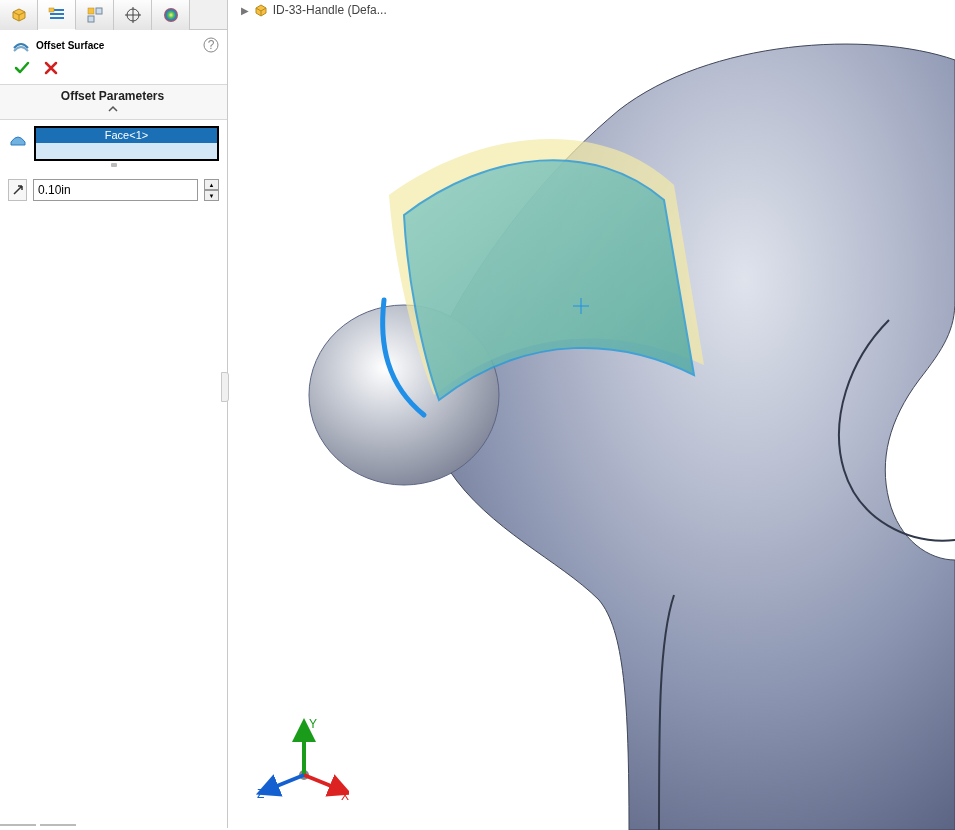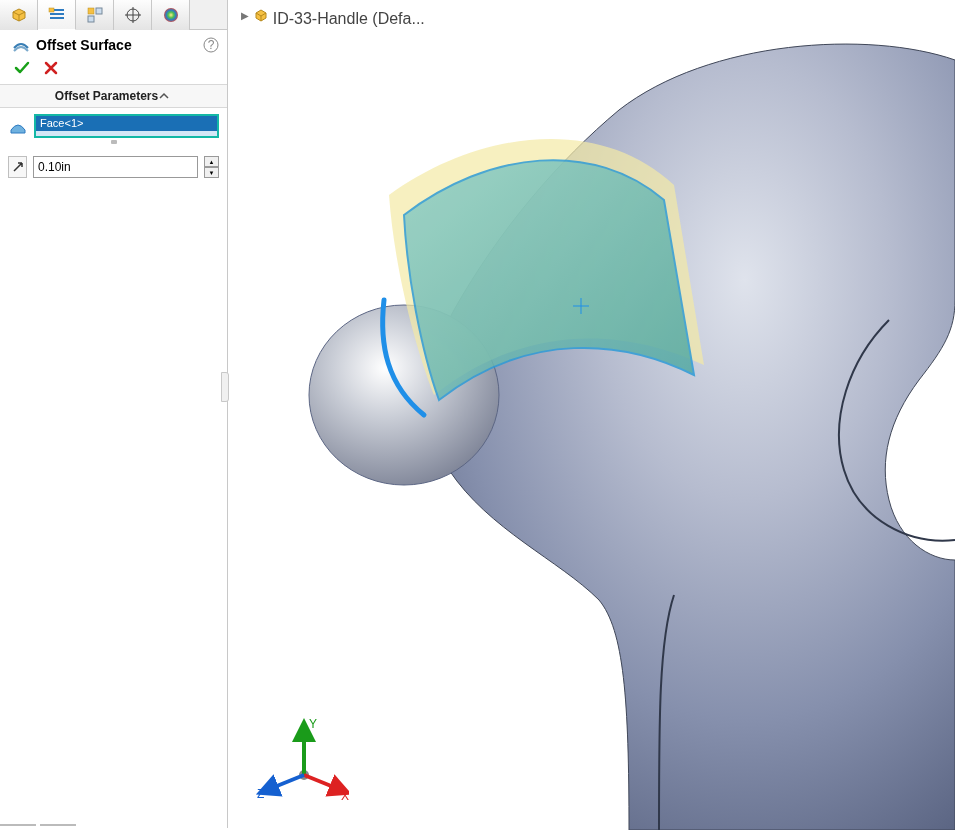--- a/index.html
+++ b/index.html
@@ -19,43 +19,43 @@
     background: linear-gradient(#fdfdfd,#e4e4e4);
   }
   .tab.active { background: linear-gradient(#fff,#f2f2f2); border-bottom: 1px solid #fff; position: relative; z-index: 2; }
   .tab svg { width: 18px; height: 18px; }
 
   
   .feature-title {
     display: flex; align-items: center; padding: 6px 8px 4px 12px; position: relative;
   }
   .feature-title .ft-icon { width: 18px; height: 18px; margin-right: 6px; }
-  .feature-title .ft-text { font-weight: bold; font-size: 14px; color: #000; }
+  .feature-title .ft-text { font-weight: bold; font-size: 10px; color: #000; }
   .feature-title .help { position: absolute; right: 8px; width: 16px; height: 16px; }
 
   
   .ok-cancel { display: flex; align-items: center; padding: 2px 0 8px 14px; gap: 14px; }
 
   
   .section-head {
     display: flex; align-items: center; justify-content: center;
     padding: 4px 10px 4px 8px; border-top: 1px solid #d8d8d8; border-bottom: 1px solid #d8d8d8;
-    background: #f7f7f7; font-weight: bold; color: #222;
+    background: #f7f7f7; font-weight: bold; color: #222; flex-direction: column;
   }
   .section-head .chev { width: 12px; height: 12px; }
 
   
   .section-body { padding: 6px 8px 8px 8px; }
 
   
   .sel-row { display: flex; align-items: flex-start; gap: 6px; }
   .sel-row .face-icon { width: 20px; height: 20px; flex: 0 0 20px; margin-top: 2px; }
   .sel-list {
-    flex: 1; height: 24px; border: 2px solid #14b8a6; background: #d4e7f6;
-    display: flex; flex-direction: column; overflow: hidden;
+    flex: 1; height: 35px; border: 2px solid #000000; background: #d4e7f6;
+    display: flex; flex-direction: column; overflow: hidden; text-align: center;
   }
   .sel-item {
     background: #1a6fb5; color: #fff; padding: 1px 4px; font-size: 11px; border-bottom: 1px solid #1a6fb5;
   }
   .grip {
     width: 100%; height: 8px; display: flex; justify-content: center; align-items: center;
   }
   .grip::before { content: ""; width: 6px; height: 4px; background: #bbb; border-radius: 1px; }
 
   
@@ -83,21 +83,21 @@
   
   .viewport {
     position: absolute; left: 229px; top: 0; right: 0; bottom: 0; background: #fff;
   }
   .breadcrumb {
     position: absolute; left: 8px; top: 0px; display: flex; align-items: center; gap: 4px;
     padding: 2px 4px; color: #444;
   }
   .breadcrumb .tri { font-size: 10px; color: #777; }
   .breadcrumb svg { width: 16px; height: 16px; }
-  .breadcrumb .bc-text { font-size: 16px; margin-top: 8px; }
+  .breadcrumb .bc-text { font-size: 12px; }
 
   
   .model-svg { position: absolute; left: 0; top: 0; width: 726px; height: 830px; }
 
   
   .triad { position: absolute; left: 20px; bottom: 20px; width: 100px; height: 100px; }
 
   
   .bottom-tabs { position: absolute; left: 0; bottom: 0; width: 80px; height: 6px; display: flex; }
   .bottom-tabs div { flex:1; border-top: 2px solid #bbb; margin-right: 4px; }

